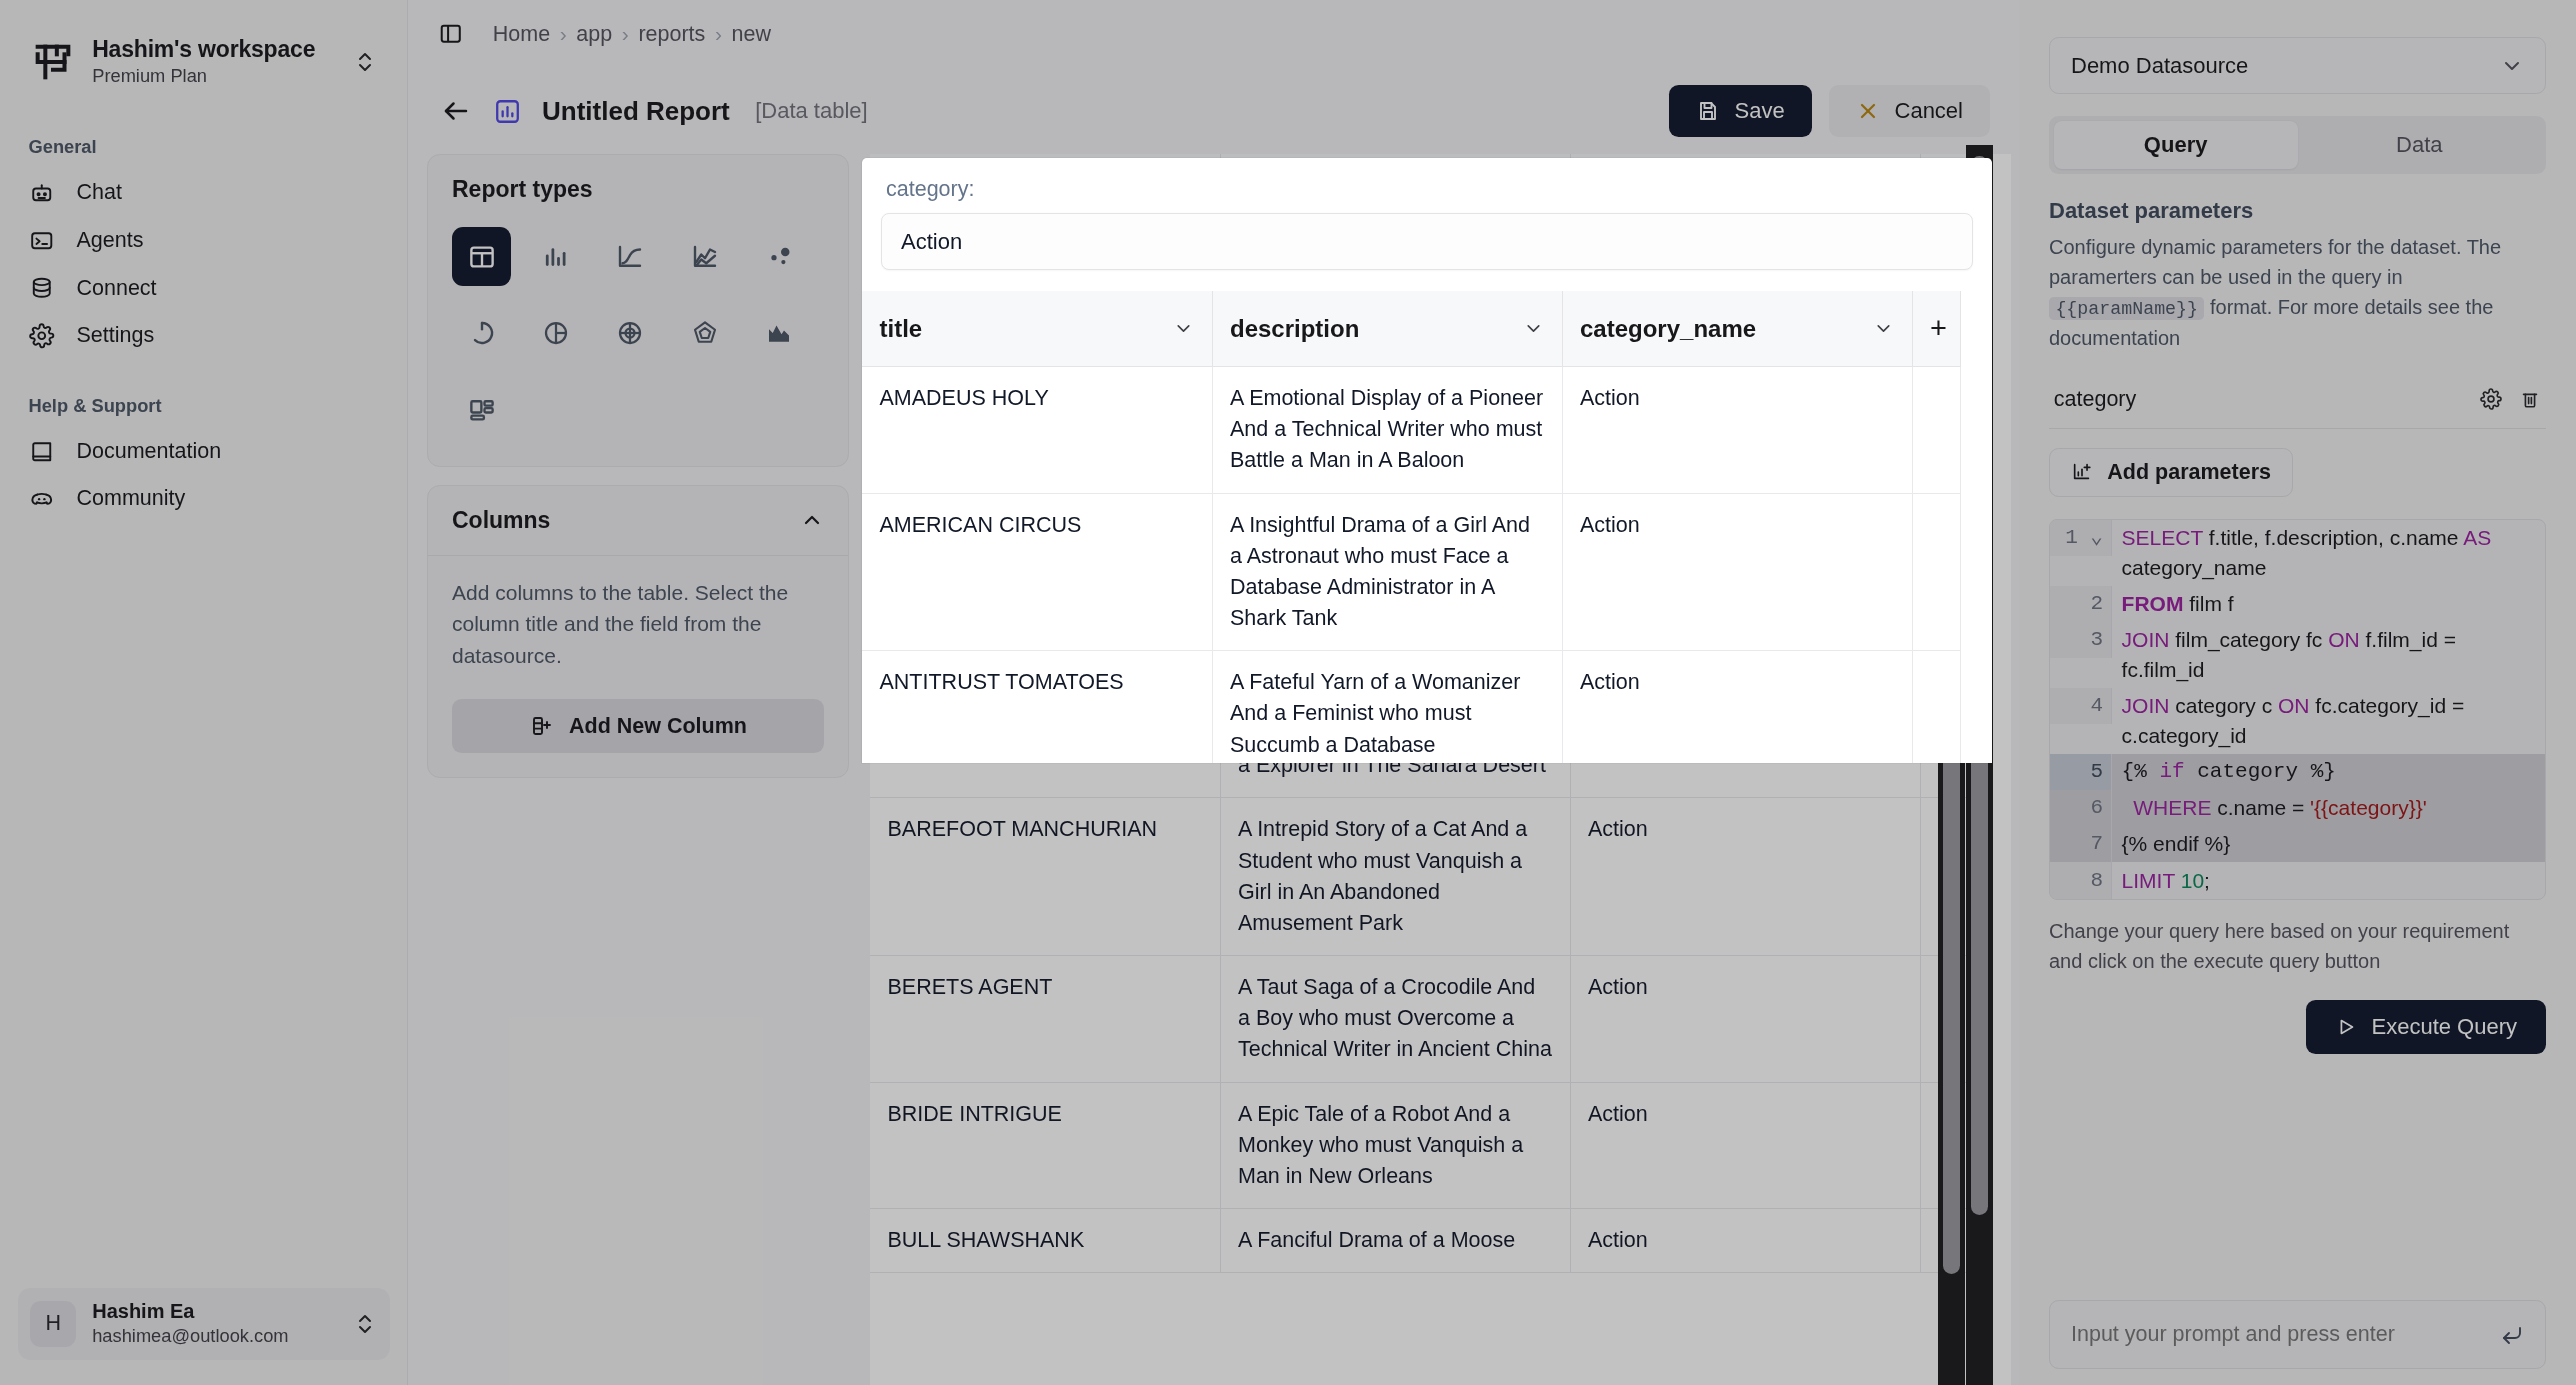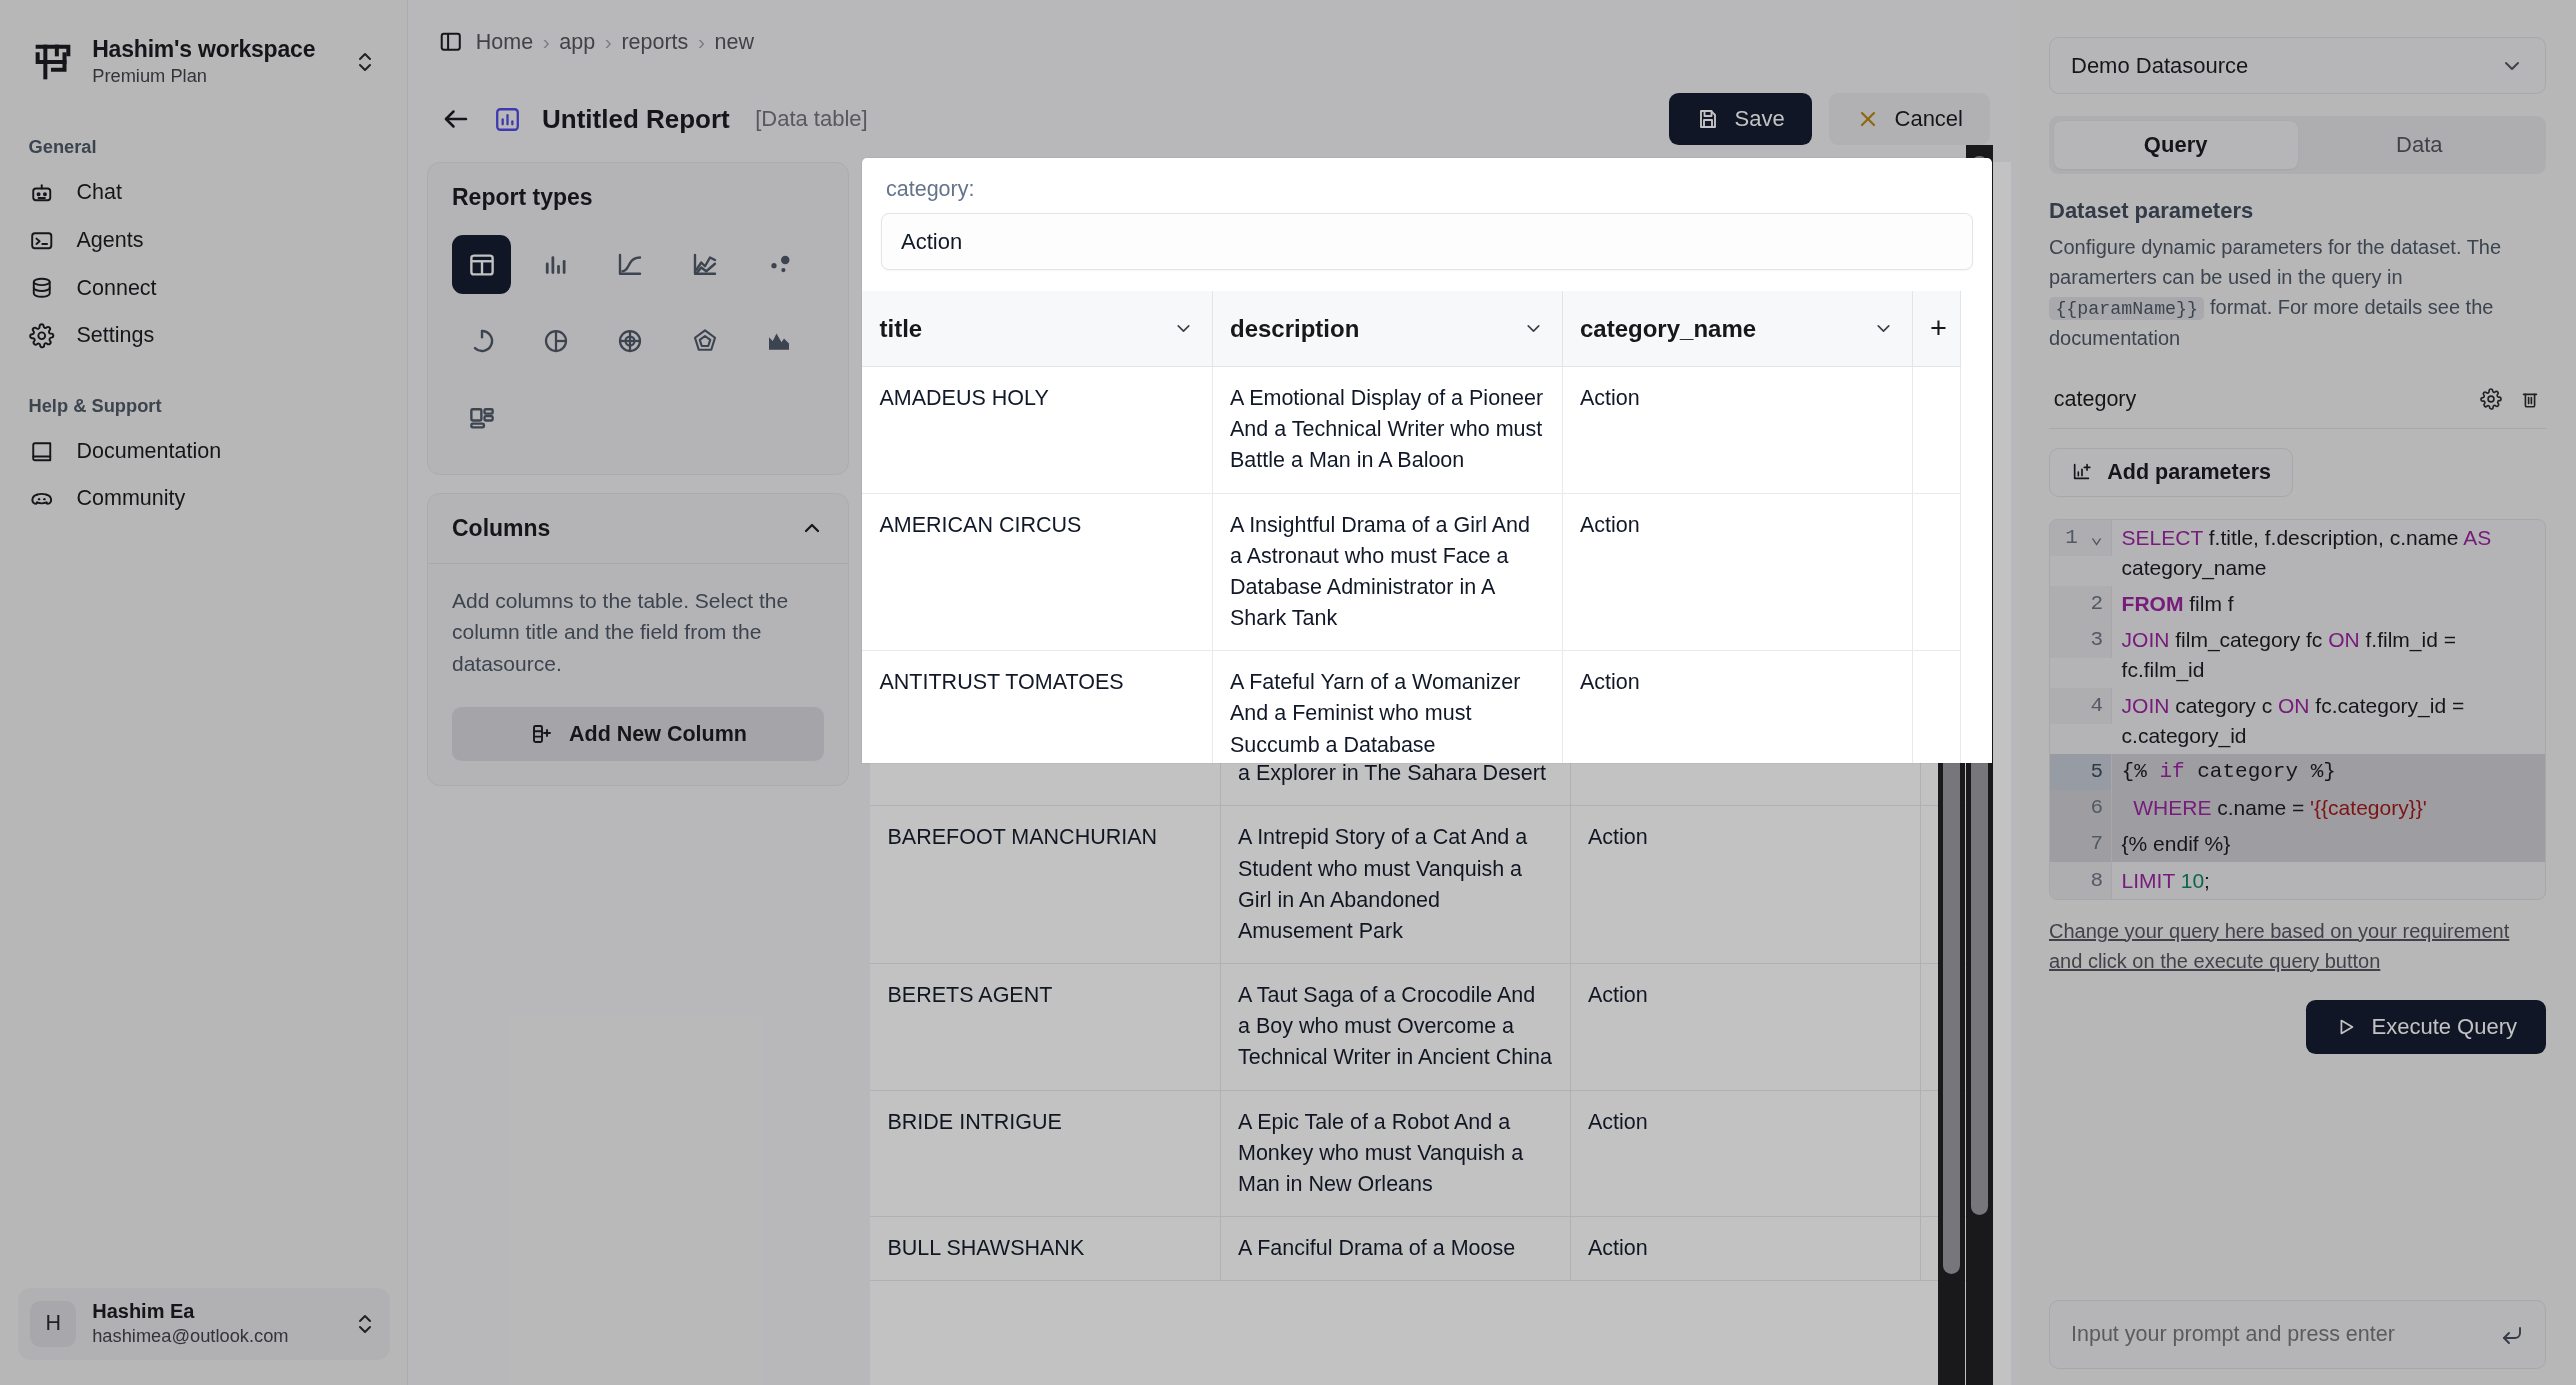--- a/index.html
+++ b/index.html
@@ -55,23 +55,22 @@
   }
   .user-text { flex:1; min-width:0; }
   .user-name { font-size:20px; font-weight:700; color:#18181b; }
   .user-mail { font-size:18.3px; color:#3f3f46; margin-top:1.6px; }
 
   
   .main { flex:1; height:1385px; position:relative; display:flex; flex-direction:column; background:#f2f2f3; }
 
   .topbar {
     height: 68px; flex:0 0 68px;
-    display:flex; align-items:center; gap:7px;
+    display:flex; align-items:center; gap:24px;
     padding: 0 29px;
-    margin-top: 8px;
   }
   .panel-toggle { width:27px; height:27px; color:#18181b; display:flex; align-items:center; justify-content:center; }
   .crumbs { display:flex; align-items:center; gap:4.8px; font-size:21.5px; color:#52525b; }
   .crumb { padding: 1.6px 4.8px; cursor:pointer; }
   .crumb-sep { color:#9ca3af; font-size:21px; }
 
   .report-header {
     height: 86px; flex:0 0 86px;
     display:flex; align-items:center;
     padding: 0 29px 0 32px; gap: 19px;
@@ -679,21 +678,21 @@
             <div style="width: 62px; flex: 0 0 62px; text-align: right; padding: 3.2px 8px 3.2px 0px; color: rgb(107, 114, 128); font-family: &quot;Liberation Mono&quot;, monospace; border-right: 0.8px solid rgb(220, 220, 224); background: rgb(207, 207, 211);">7</div>
             <div style="flex: 1 1 0%; padding: 3.2px 9.6px; white-space: pre-wrap; word-break: break-word; font-family: &quot;Liberation Sans&quot;, sans-serif;"><span style="color: rgb(24, 24, 27);">{% endif %}</span></div>
           </div>
           <div style="display: flex; align-items: flex-start; font-size: 21px; line-height: 1.42;">
             <div style="width: 62px; flex: 0 0 62px; text-align: right; padding: 3.2px 8px 3.2px 0px; color: rgb(107, 114, 128); font-family: &quot;Liberation Mono&quot;, monospace; border-right: 0.8px solid rgb(220, 220, 224); background: rgb(228, 228, 231);">8</div>
             <div style="flex: 1 1 0%; padding: 3.2px 9.6px; white-space: pre-wrap; word-break: break-word; font-family: &quot;Liberation Sans&quot;, sans-serif;"><span style="color: rgb(155, 31, 160); font-weight: 400;">LIMIT</span><span style="color: rgb(24, 24, 27);"> </span><span style="color: rgb(9, 134, 88);">10</span><span style="color: rgb(24, 24, 27);">;</span></div>
           </div>
         </div>
     </div>
 
-    <div style="margin-top:16px;font-size:20px;line-height:1.5;color:#52525b;text-decoration:underline;">Change your query here based on your requirement and click on the execute query button</div>
+    <div style="margin-top:16px;font-size:20px;line-height:1.5;color:#52525b;">Change your query here based on your requirement and click on the execute query button</div>
 
     <div style="margin-top:24px;align-self:flex-end;display:flex;align-items:center;gap:14.3px;background:#0f172a;border-radius:9.6px;padding:14.3px 29px;cursor:pointer;">
       <span>
         <svg width="22" height="22" viewBox="0 0 24 24" fill="none" stroke="#ffffff" stroke-width="1.9" stroke-linejoin="round">
             <polygon points="7,5 19,12 7,19"></polygon>
           </svg>
       </span>
       <span style="font-size:22px;color:#ffffff;font-weight:500;">Execute Query</span>
     </div>
 

